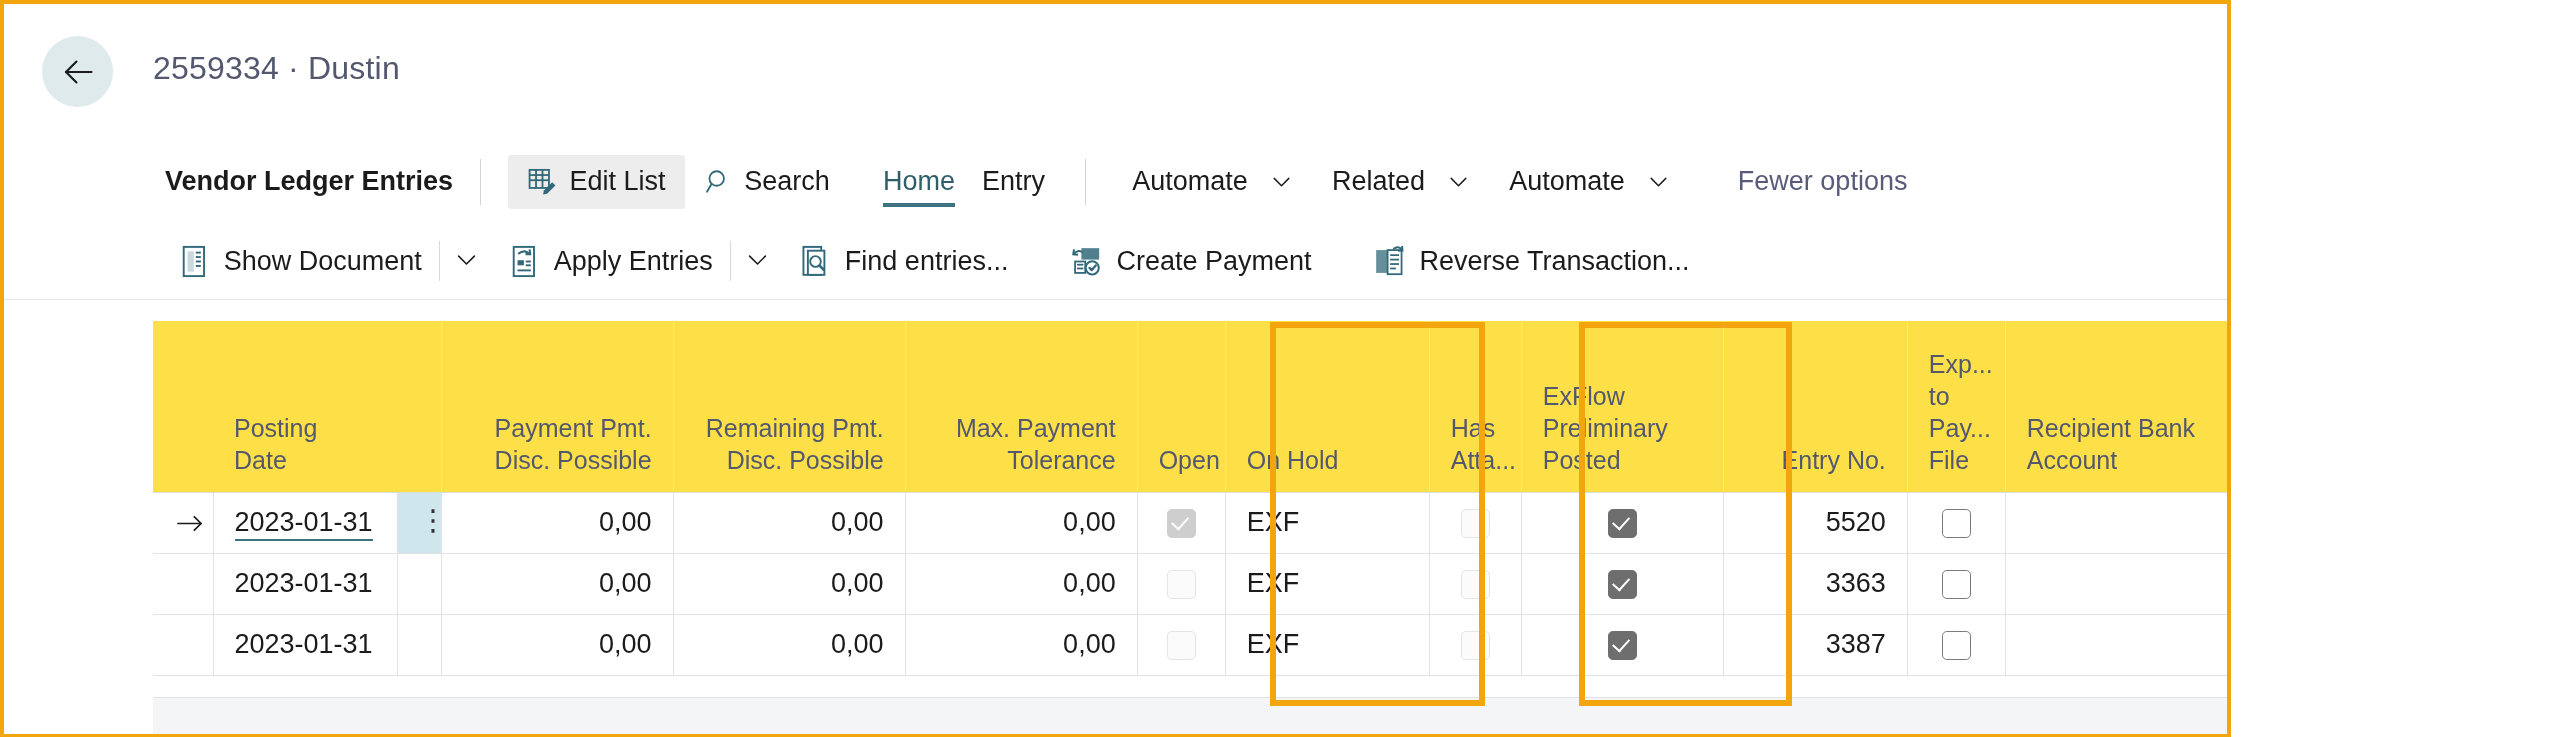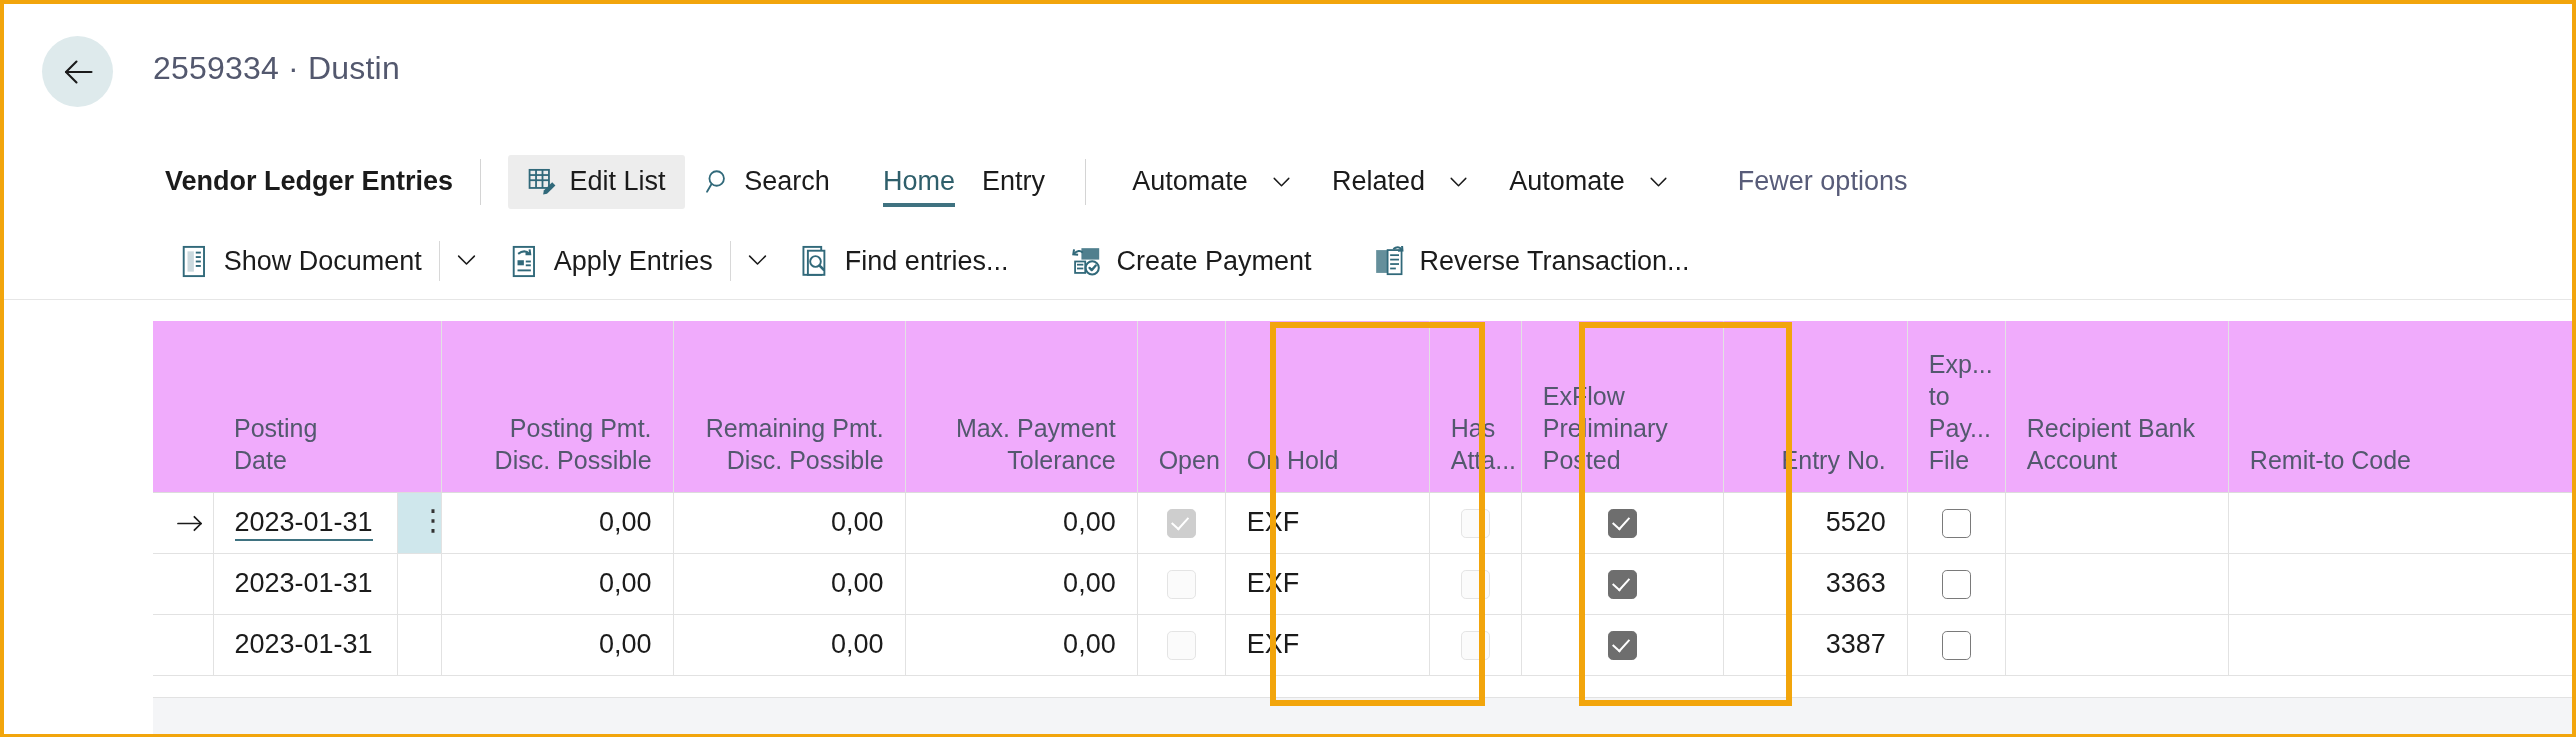--- a/index.html
+++ b/index.html
@@ -4,21 +4,21 @@
 <style>
   * { box-sizing: border-box; margin: 0; padding: 0; }
   html, body {
     width: 2576px; height: 738px;
     font-family: "Liberation Sans", sans-serif;
     background: #ffffff;
     overflow: hidden;
   }
   #page {
     position: relative;
-    width: 2576px; height: 738px;
+    width: 2231px; height: 738px;
     background: #ffffff;
     border: 4.8px solid #F2A50C;
     overflow: hidden;
   }
 
   
   .titlebar {
     position: absolute; left: 0; top: 0; width: 100%; height: 134px;
   }
   .back-btn {
@@ -96,21 +96,21 @@
     background: #fff;
   }
   table.grid { border-collapse: collapse; width: 2422px; table-layout: fixed; }
   table.grid th {
     vertical-align: bottom;
     font-size: 25px; font-weight: normal; color: #53586E;
     padding: 0 21px 15.4px 21px;
     line-height: 1.28;
     height: 171px;
     border-bottom: 1.9px solid #DCDCDC;
-    background: #f0abfc;
+    background: #fde047;
   }
   table.grid th .hl { display: block; }
   table.grid td {
     font-size: 27px; color: #1b1b1b;
     height: 61px;
     padding: 0 21px;
     border-bottom: 1px solid #E2E2E2;
     border-right: 1px solid #E2E2E2;
     background: #fff;
   }
@@ -374,21 +374,21 @@
       </colgroup>
 
       <thead>
         <tr>
           <th></th>
           <th class="lft">
             <span class="hl">Posting Date</span>
           </th>
           <th></th>
           <th class="num sep-left">
-            <span class="hl">Posting Pmt.</span>
+            <span class="hl">Payment Pmt.</span>
             <span class="hl">Disc. Possible</span>
           </th>
           <th class="num sep-left">
             <span class="hl">Remaining Pmt.</span>
             <span class="hl">Disc. Possible</span>
           </th>
           <th class="num sep-left">
             <span class="hl">Max. Payment</span>
             <span class="hl">Tolerance</span>
           </th>

